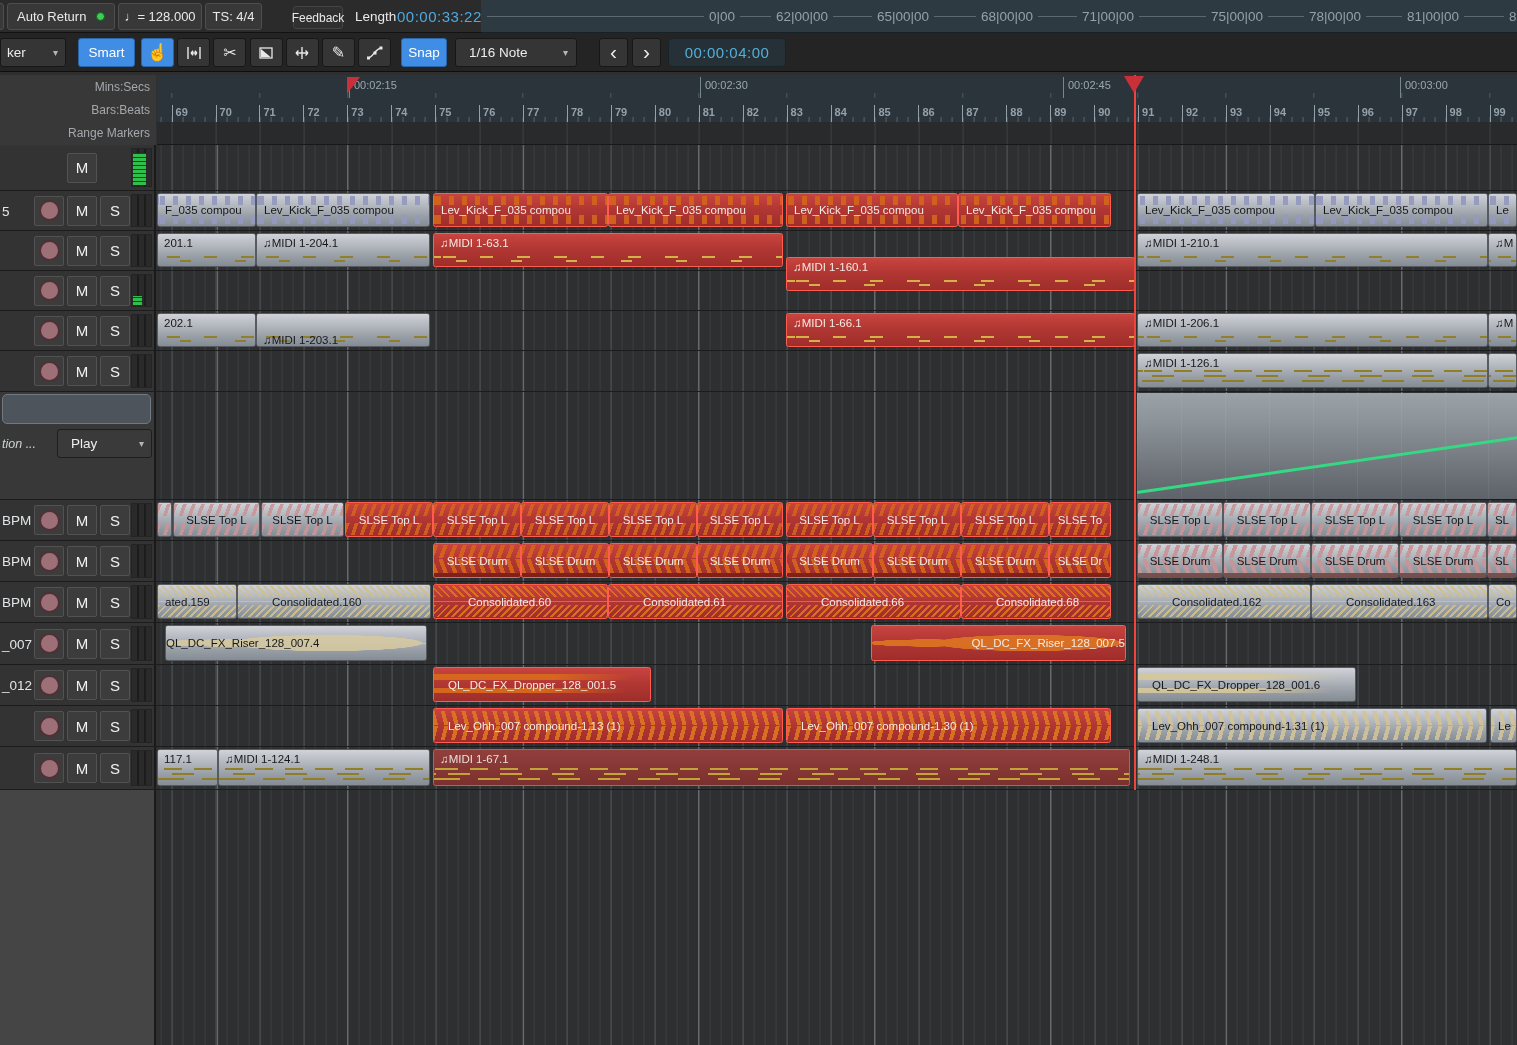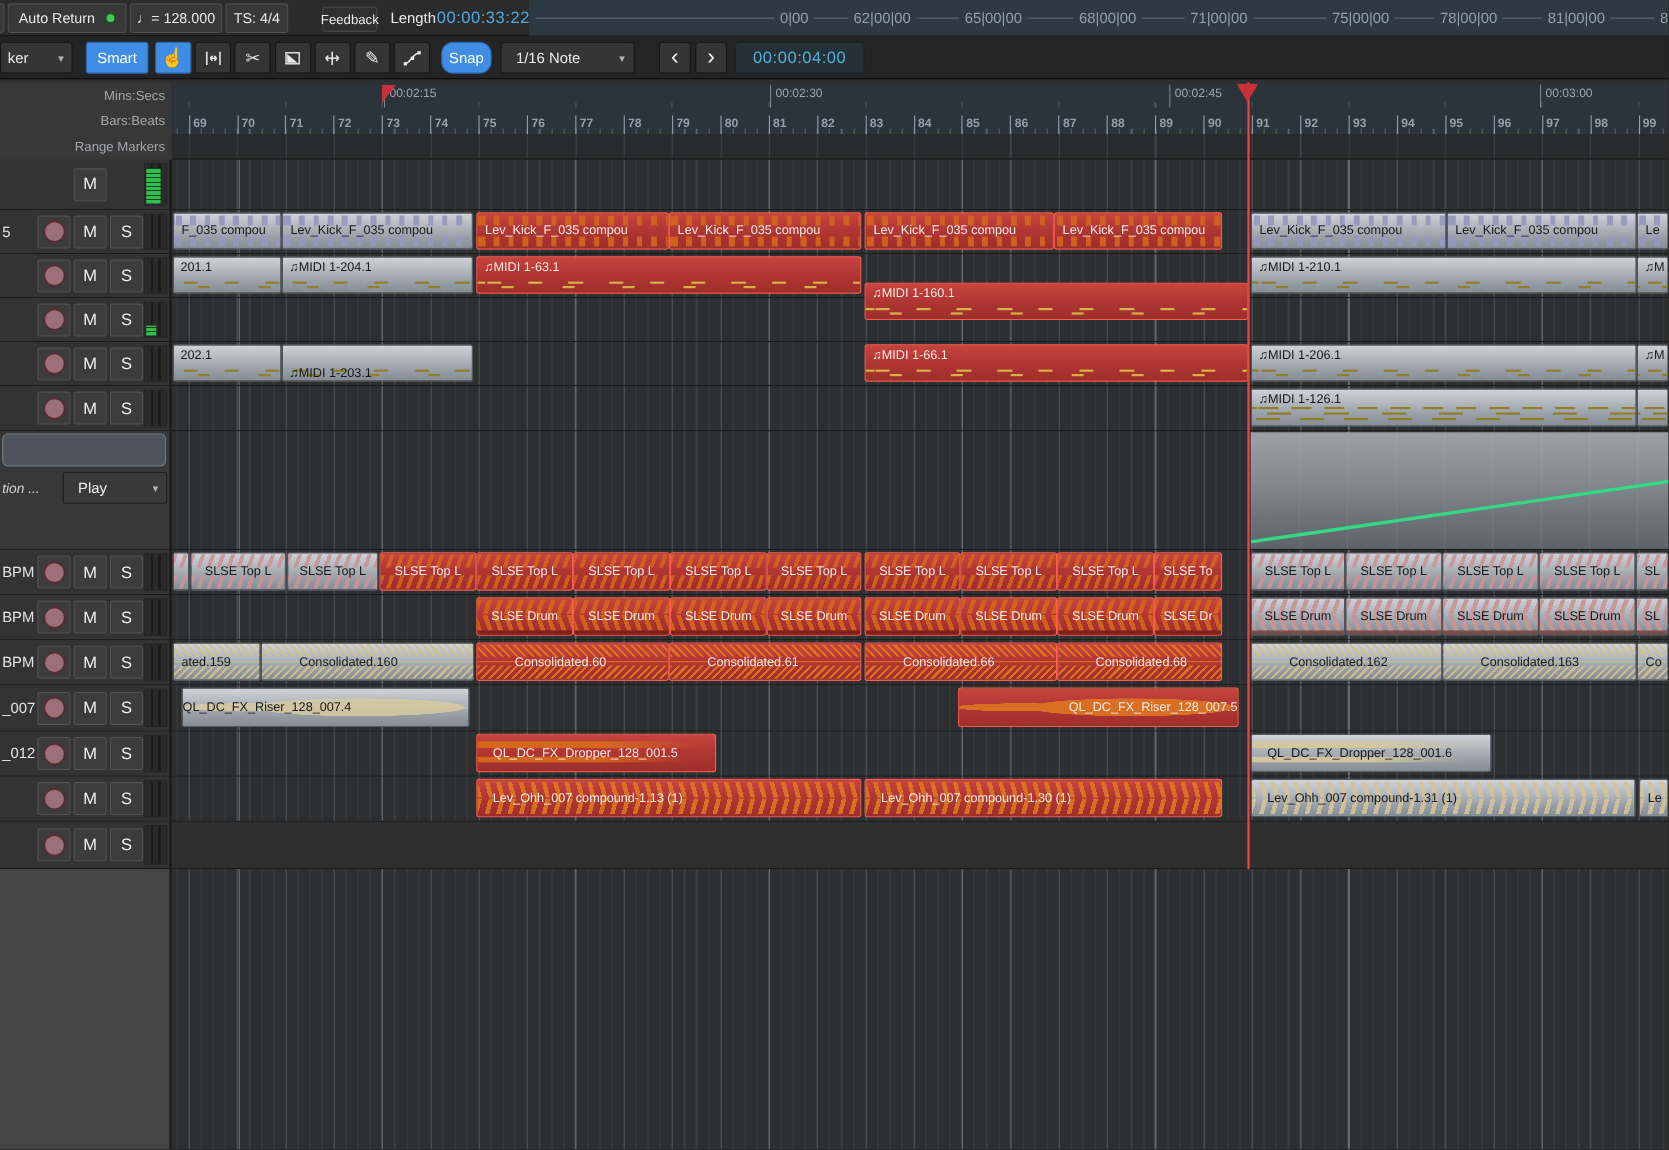--- a/index.html
+++ b/index.html
@@ -217,21 +217,21 @@
           <span>
             <svg width="18" height="18" viewBox="0 0 18 18">
               <path d="M2 14 C7 14 9 4 16 4" fill="none" stroke="#e8e8e8" stroke-width="1.4"></path>
               <rect x="1" y="12.5" width="3" height="3" fill="#e8e8e8"></rect>
               <rect x="7.5" y="7.5" width="3" height="3" fill="#e8e8e8"></rect>
               <rect x="13.5" y="2.5" width="3" height="3" fill="#e8e8e8"></rect>
             </svg>
           </span>
         </div>
       </div>
-    <div class="tbtn blue" style="left:401px;width:46px;border-radius:11px;">
+    <div class="tbtn blue" style="left:401px;width:46px;">
       <span>Snap</span>
     </div>
     <div class="tbtn" style="left:455px;width:122px;justify-content:flex-start;padding-left:13px;">
       <span>1/16 Note</span>
       <span class="caret" style="position:absolute;right:8px;">▾</span>
     </div>
     <div class="tbtn" style="left:599px;width:29px;">
       <span class="chev">‹</span>
     </div>
     <div class="tbtn" style="left:632px;width:29px;">
@@ -724,20 +724,38 @@
       </div>
       <div class="trackrow" style="top: 747px; height: 43px;">
         <div class="thead">
           <div class="sq" style="left: 34px;">
             <div class="reccirc"></div>
           </div>
           <div class="sq" style="left: 67px;">M</div>
           <div class="sq" style="left: 100px;">S</div>
           <div class="meter"></div>
         </div>
+        <div class="lane">
+          <div class="clip b-g" style="left: 0px; width: 61px; height: 37px; align-items: flex-start; padding: 3px 0px 0px 6px;">
+            <div class="wf wf-dense" style="--wc: #8f7d1f;"></div>
+            <span class="ct">117.1</span>
+          </div>
+          <div class="clip b-g" style="left: 61px; width: 212px; height: 37px; align-items: flex-start; padding: 3px 0px 0px 6px;">
+            <div class="wf wf-dense" style="--wc: #8f7d1f;"></div>
+            <span class="ct">♫MIDI 1-124.1</span>
+          </div>
+          <div class="clip b-d" style="left: 276px; width: 697px; height: 37px; align-items: flex-start; padding: 3px 0px 0px 6px;">
+            <div class="wf wf-dense" style="--wc: #c8a93a;"></div>
+            <span class="ct">♫MIDI 1-67.1</span>
+          </div>
+          <div class="clip b-g" style="left: 980px; width: 380px; height: 37px; align-items: flex-start; padding: 3px 0px 0px 6px;">
+            <div class="wf wf-dense" style="--wc: #8f7d1f;"></div>
+            <span class="ct">♫MIDI 1-248.1</span>
+          </div>
+        </div>
       </div>
     </div>
 
   <div class="autoname"></div>
   <div class="autopartial">tion ...</div>
   <div class="playdd">
     <span>Play</span>
     <span class="caret">▾</span>
   </div>
 

